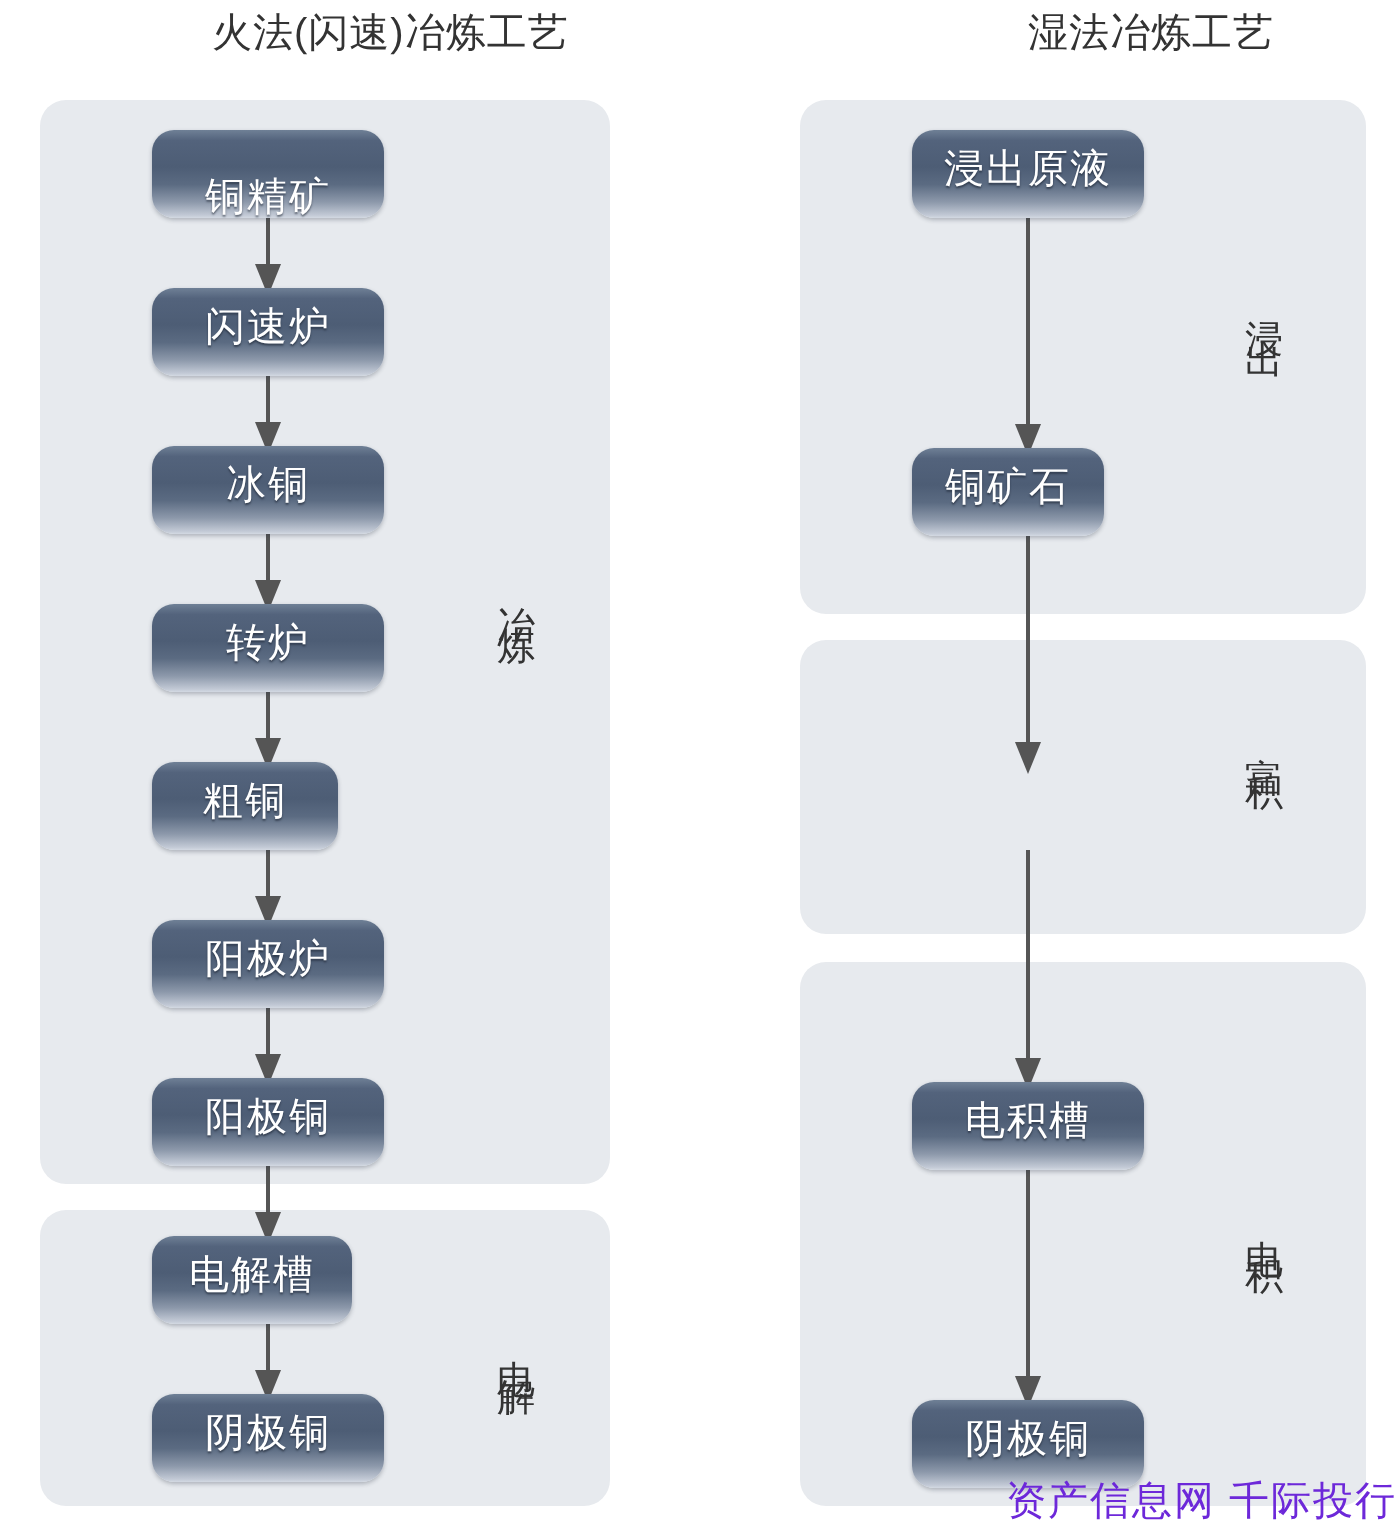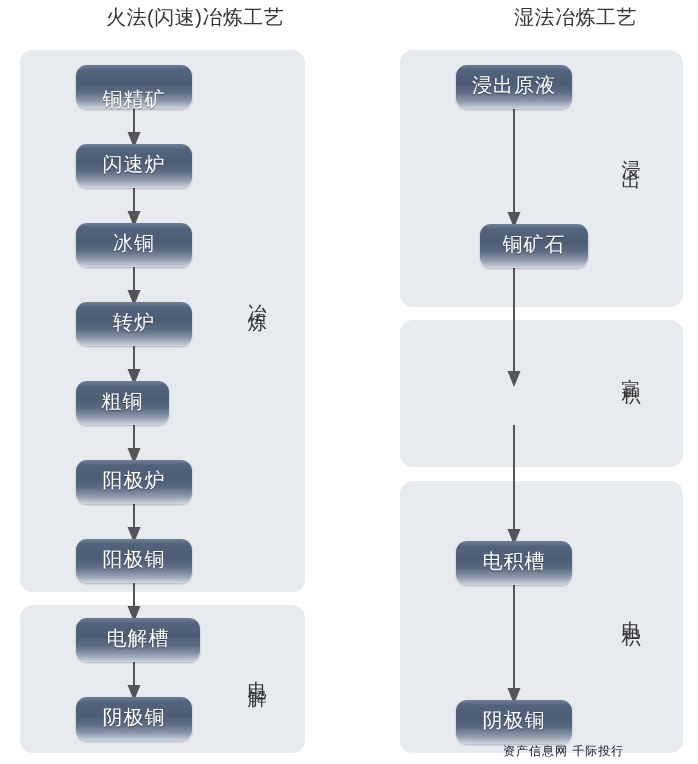--- a/index.html
+++ b/index.html
@@ -86,23 +86,23 @@
     line-height: 36px;
     color: #333333;
     text-align: center;
     width: 28px;
     white-space: pre-line;
   }
 
   
   .watermark {
     position: absolute;
-    font-size: 12px;
+    font-size: 20px;
     line-height: 20px;
-    color: #0f172a;
+    color: #6d28d9;
     white-space: nowrap;
     letter-spacing: 1px;
   }
   #watermark { left: 503px; top: 741px; }
 </style>
 </head>
 <body>
 
 <div class="canvas">
 
@@ -212,33 +212,33 @@
   </div>
 
   <div class="pbox" style="left:76px; top:460px; width:116px;">
     <span class="pbox-label">阳极炉</span>
   </div>
 
   <div class="pbox" style="left:76px; top:539px; width:116px;">
     <span class="pbox-label">阳极铜</span>
   </div>
 
-  <div class="pbox" style="left:76px; top:618px; width:124px;">
+  <div class="pbox" style="left:76px; top:618px; width:100px;">
     <span class="pbox-label">电解槽</span>
   </div>
 
   <div class="pbox" style="left:76px; top:697px; width:116px;">
     <span class="pbox-label">阴极铜</span>
   </div>
 
   <div class="pbox" style="left:456px; top:65px; width:116px;">
     <span class="pbox-label">浸出原液</span>
   </div>
 
-  <div class="pbox" style="left:480px; top:224px; width:108px;">
+  <div class="pbox" style="left:456px; top:224px; width:96px;">
     <span class="pbox-label">铜矿石</span>
   </div>
 
 
   <div class="pbox" style="left:456px; top:541px; width:116px;">
     <span class="pbox-label">电积槽</span>
   </div>
 
   <div class="pbox" style="left:456px; top:700px; width:116px;">
     <span class="pbox-label">阴极铜</span>

